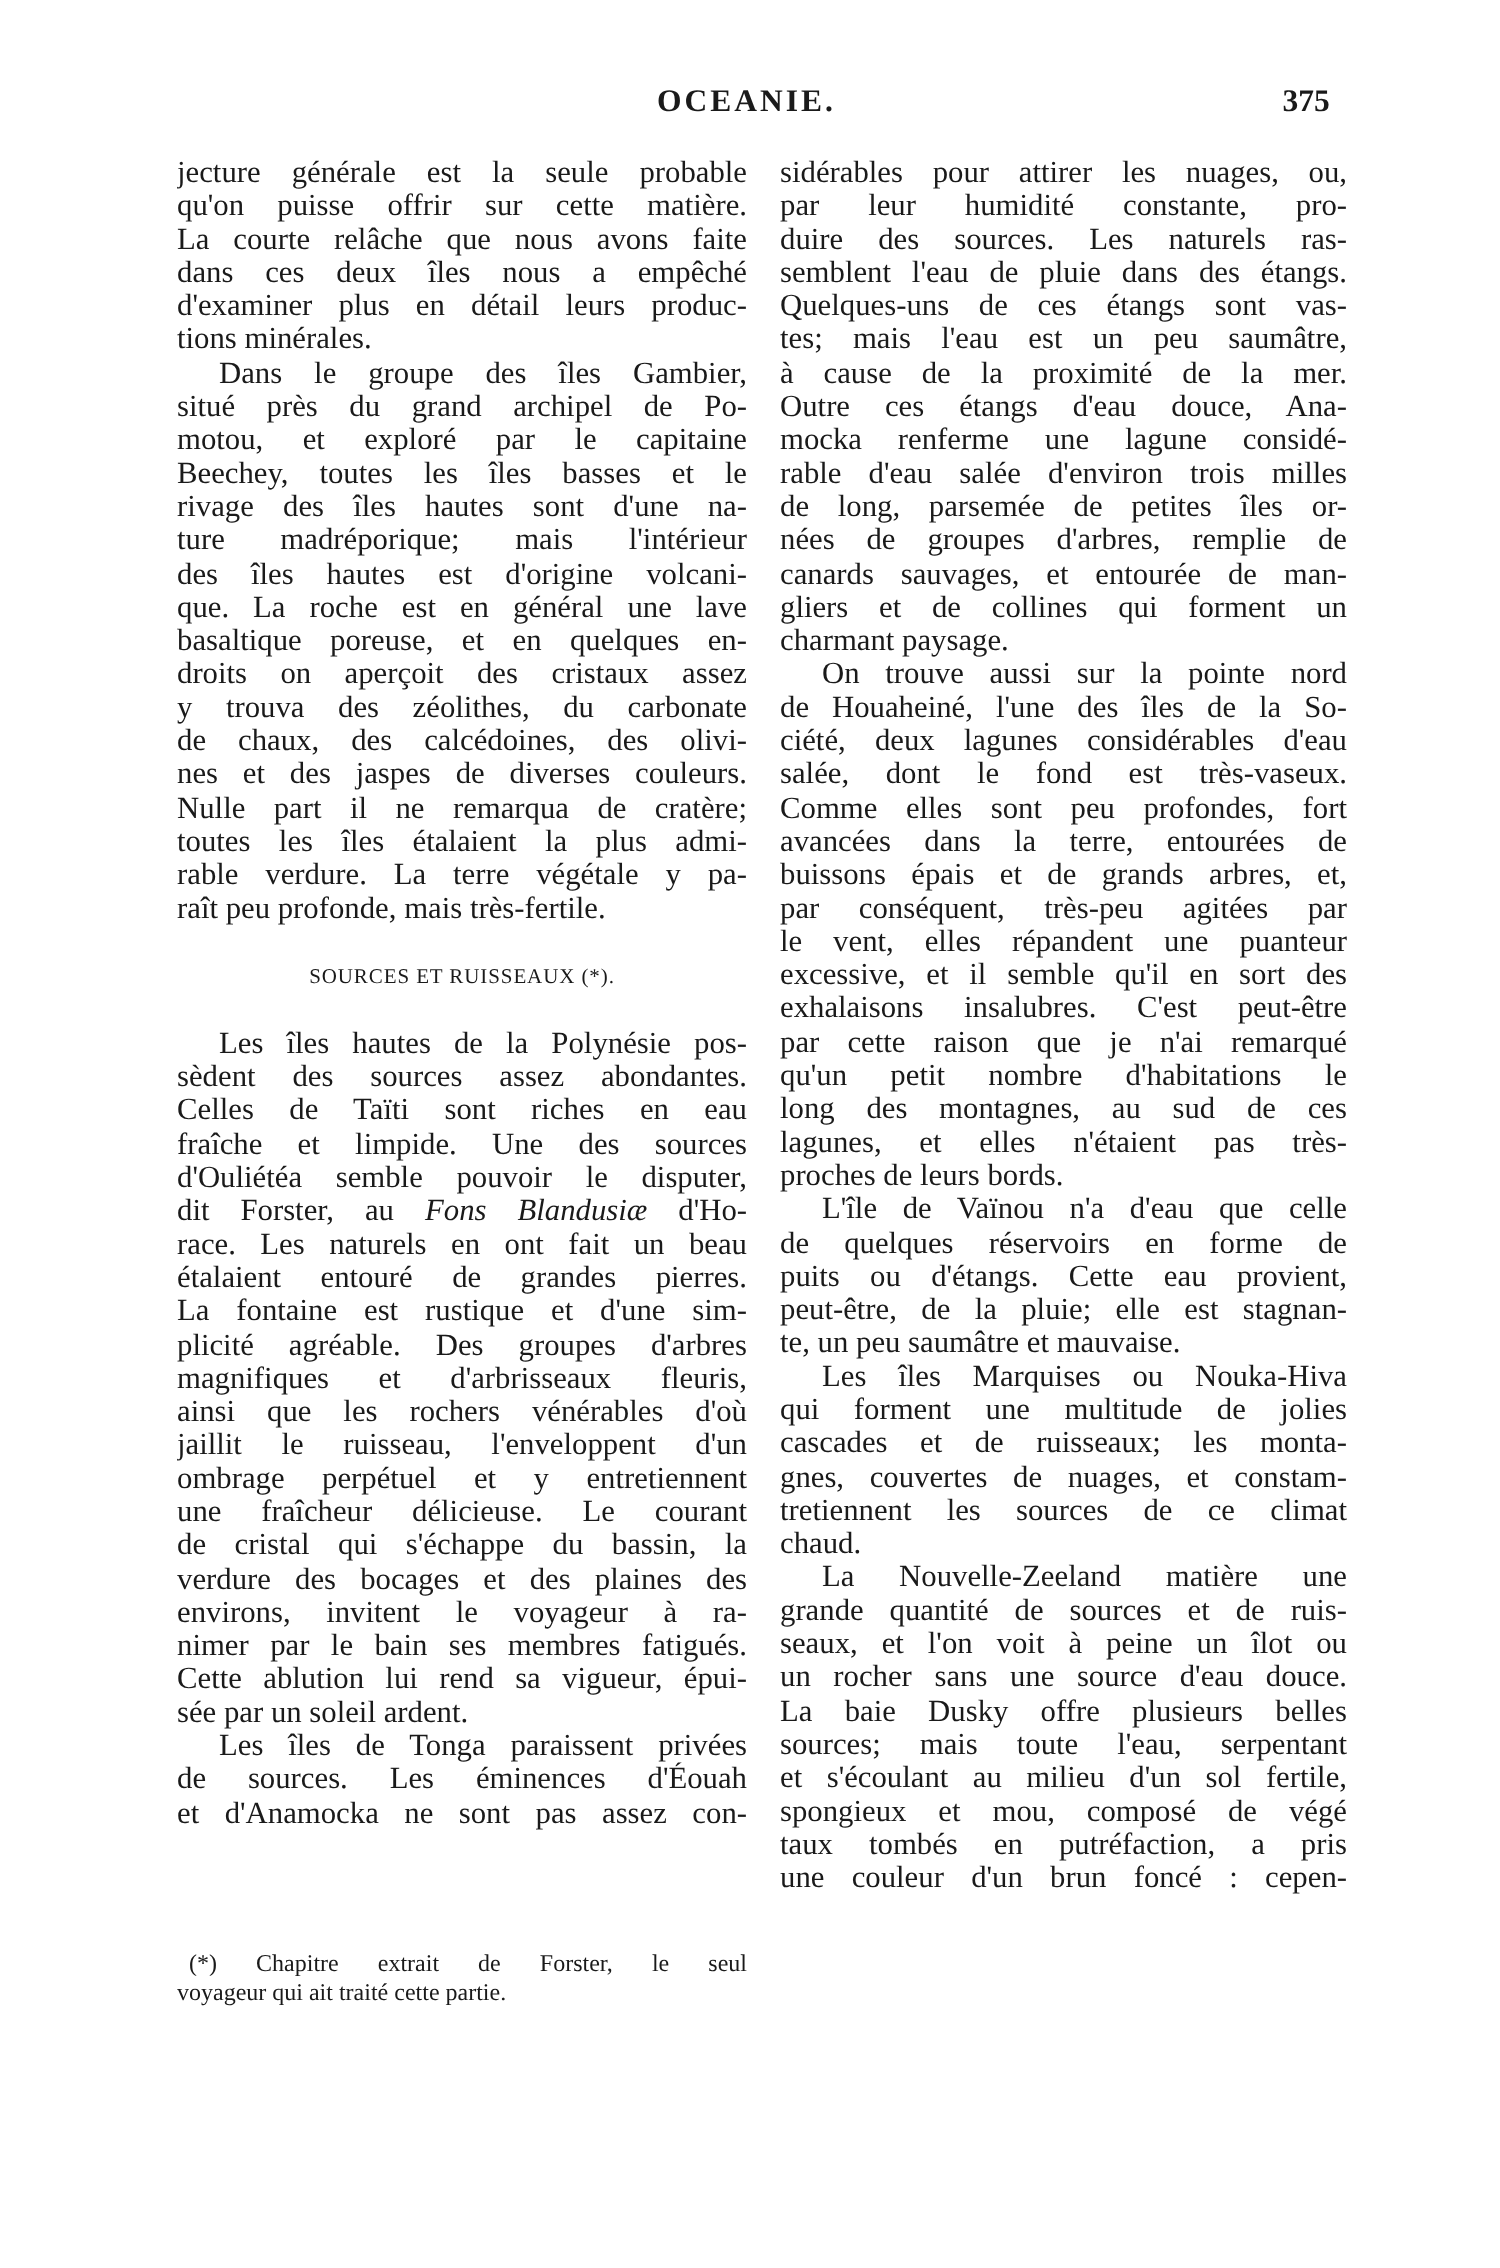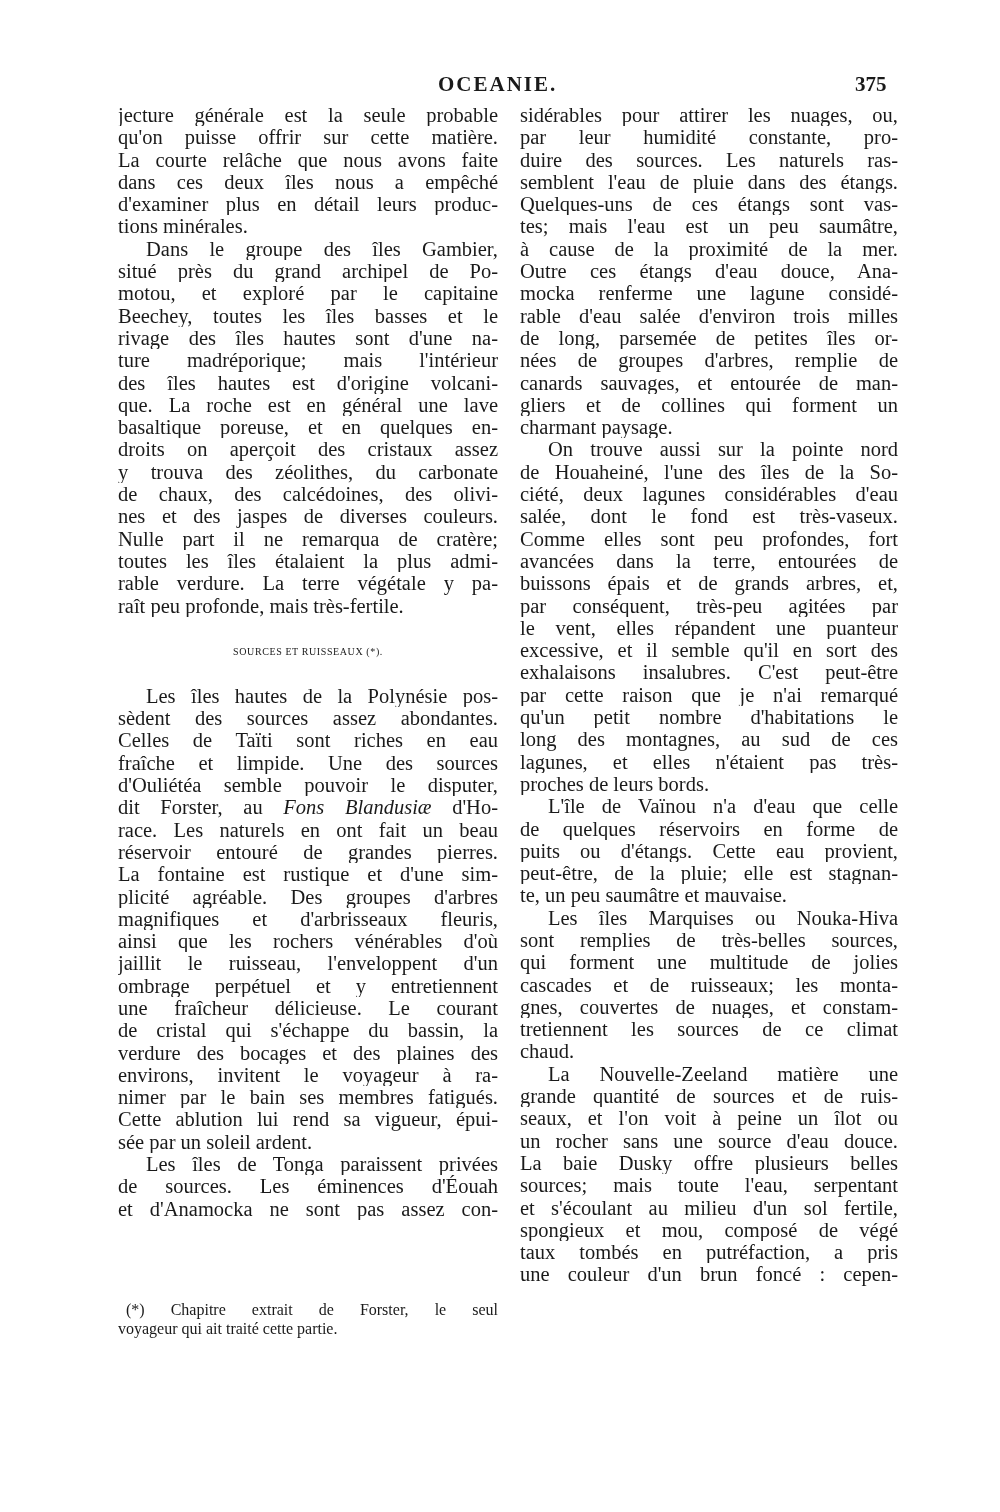--- a/index.html
+++ b/index.html
@@ -1,27 +1,27 @@
 <!DOCTYPE html>
 <html><head>
 <meta charset="utf-8">
 <style>
   html, body { margin: 0; padding: 0; background: #ffffff; }
   body { width: 1000px; height: 1512px; position: relative; overflow: hidden;
          font-family: "Liberation Serif", "DejaVu Serif", serif; color: #1a1a1a; }
-  .header { position: absolute; top: 72px; left: 0; width: 1000px; height: 30px; }
+  .header { position: absolute; top: 55px; left: 0; width: 1000px; height: 30px; }
   .running-title { position: absolute; left: 438px; top: 0; font-size: 21px; letter-spacing: 2px; font-weight: bold; }
   .page-number { position: absolute; left: 855px; top: 0; font-size: 21px; font-weight: bold; text-align: center; }
   .column { position: absolute; top: 104px; font-size: 20.5px; line-height: 22.3px; text-align: justify; }
   .col-left { left: 118px; width: 380px; }
   .col-right { left: 520px; width: 378px; }
   .line { display: block; white-space: nowrap; text-align-last: justify; text-align: justify; overflow: hidden; }
   .line.last { text-align-last: left; }
   .line.indent { padding-left: 28px; }
-  .section-heading { display: block; text-align: center; font-size: 10px; letter-spacing: 0.6px; margin: 26px 0 24px 0; line-height: 18px; }
+  .section-heading { display: block; text-align: center; font-size: 14px; letter-spacing: 0.6px; margin: 26px 0 24px 0; line-height: 18px; }
   .footnote { position: absolute; left: 118px; top: 1300px; width: 380px; font-size: 16px; line-height: 19px; }
   .footnote .line { text-align-last: justify; }
   .footnote .line.indent { padding-left: 8px; }
   .footnote .line.last { text-align-last: left; }
   em { font-style: italic; }
 </style>
 </head>
 <body>
 
 <div class="header">
@@ -61,21 +61,21 @@
   <span class="section-heading">SOURCES ET RUISSEAUX (*).</span>
 
   <div>
     <span class="line indent">Les îles hautes de la Polynésie pos-</span>
     <span class="line">sèdent des sources assez abondantes.</span>
     <span class="line">Celles de Taïti sont riches en eau</span>
     <span class="line">fraîche et limpide. Une des sources</span>
     <span class="line">d'Ouliétéa semble pouvoir le disputer,</span>
     <span class="line"><span>dit Forster, au </span><em>Fons Blandusiæ</em><span> d'Ho-</span></span>
     <span class="line">race. Les naturels en ont fait un beau</span>
-    <span class="line">réservoir entouré de grandes pierres.</span>
+    <span class="line">étalaient entouré de grandes pierres.</span>
     <span class="line">La fontaine est rustique et d'une sim-</span>
     <span class="line">plicité agréable. Des groupes d'arbres</span>
     <span class="line">magnifiques et d'arbrisseaux fleuris,</span>
     <span class="line">ainsi que les rochers vénérables d'où</span>
     <span class="line">jaillit le ruisseau, l'enveloppent d'un</span>
     <span class="line">ombrage perpétuel et y entretiennent</span>
     <span class="line">une fraîcheur délicieuse. Le courant</span>
     <span class="line">de cristal qui s'échappe du bassin, la</span>
     <span class="line">verdure des bocages et des plaines des</span>
     <span class="line">environs, invitent le voyageur à ra-</span>
@@ -133,21 +133,20 @@
   </div>
   <div>
     <span class="line indent">L'île de Vaïnou n'a d'eau que celle</span>
     <span class="line">de quelques réservoirs en forme de</span>
     <span class="line">puits ou d'étangs. Cette eau provient,</span>
     <span class="line">peut-être, de la pluie; elle est stagnan-</span>
     <span class="line last">te, un peu saumâtre et mauvaise.</span>
   </div>
   <div>
     <span class="line indent">Les îles Marquises ou Nouka-Hiva</span>
-    <span class="line">sont remplies de très-belles sources,</span>
     <span class="line">qui forment une multitude de jolies</span>
     <span class="line">cascades et de ruisseaux; les monta-</span>
     <span class="line">gnes, couvertes de nuages, et constam-</span>
     <span class="line">tretiennent les sources de ce climat</span>
     <span class="line last">chaud.</span>
   </div>
   <div>
     <span class="line indent">La Nouvelle-Zeeland matière une</span>
     <span class="line">grande quantité de sources et de ruis-</span>
     <span class="line">seaux, et l'on voit à peine un îlot ou</span>

